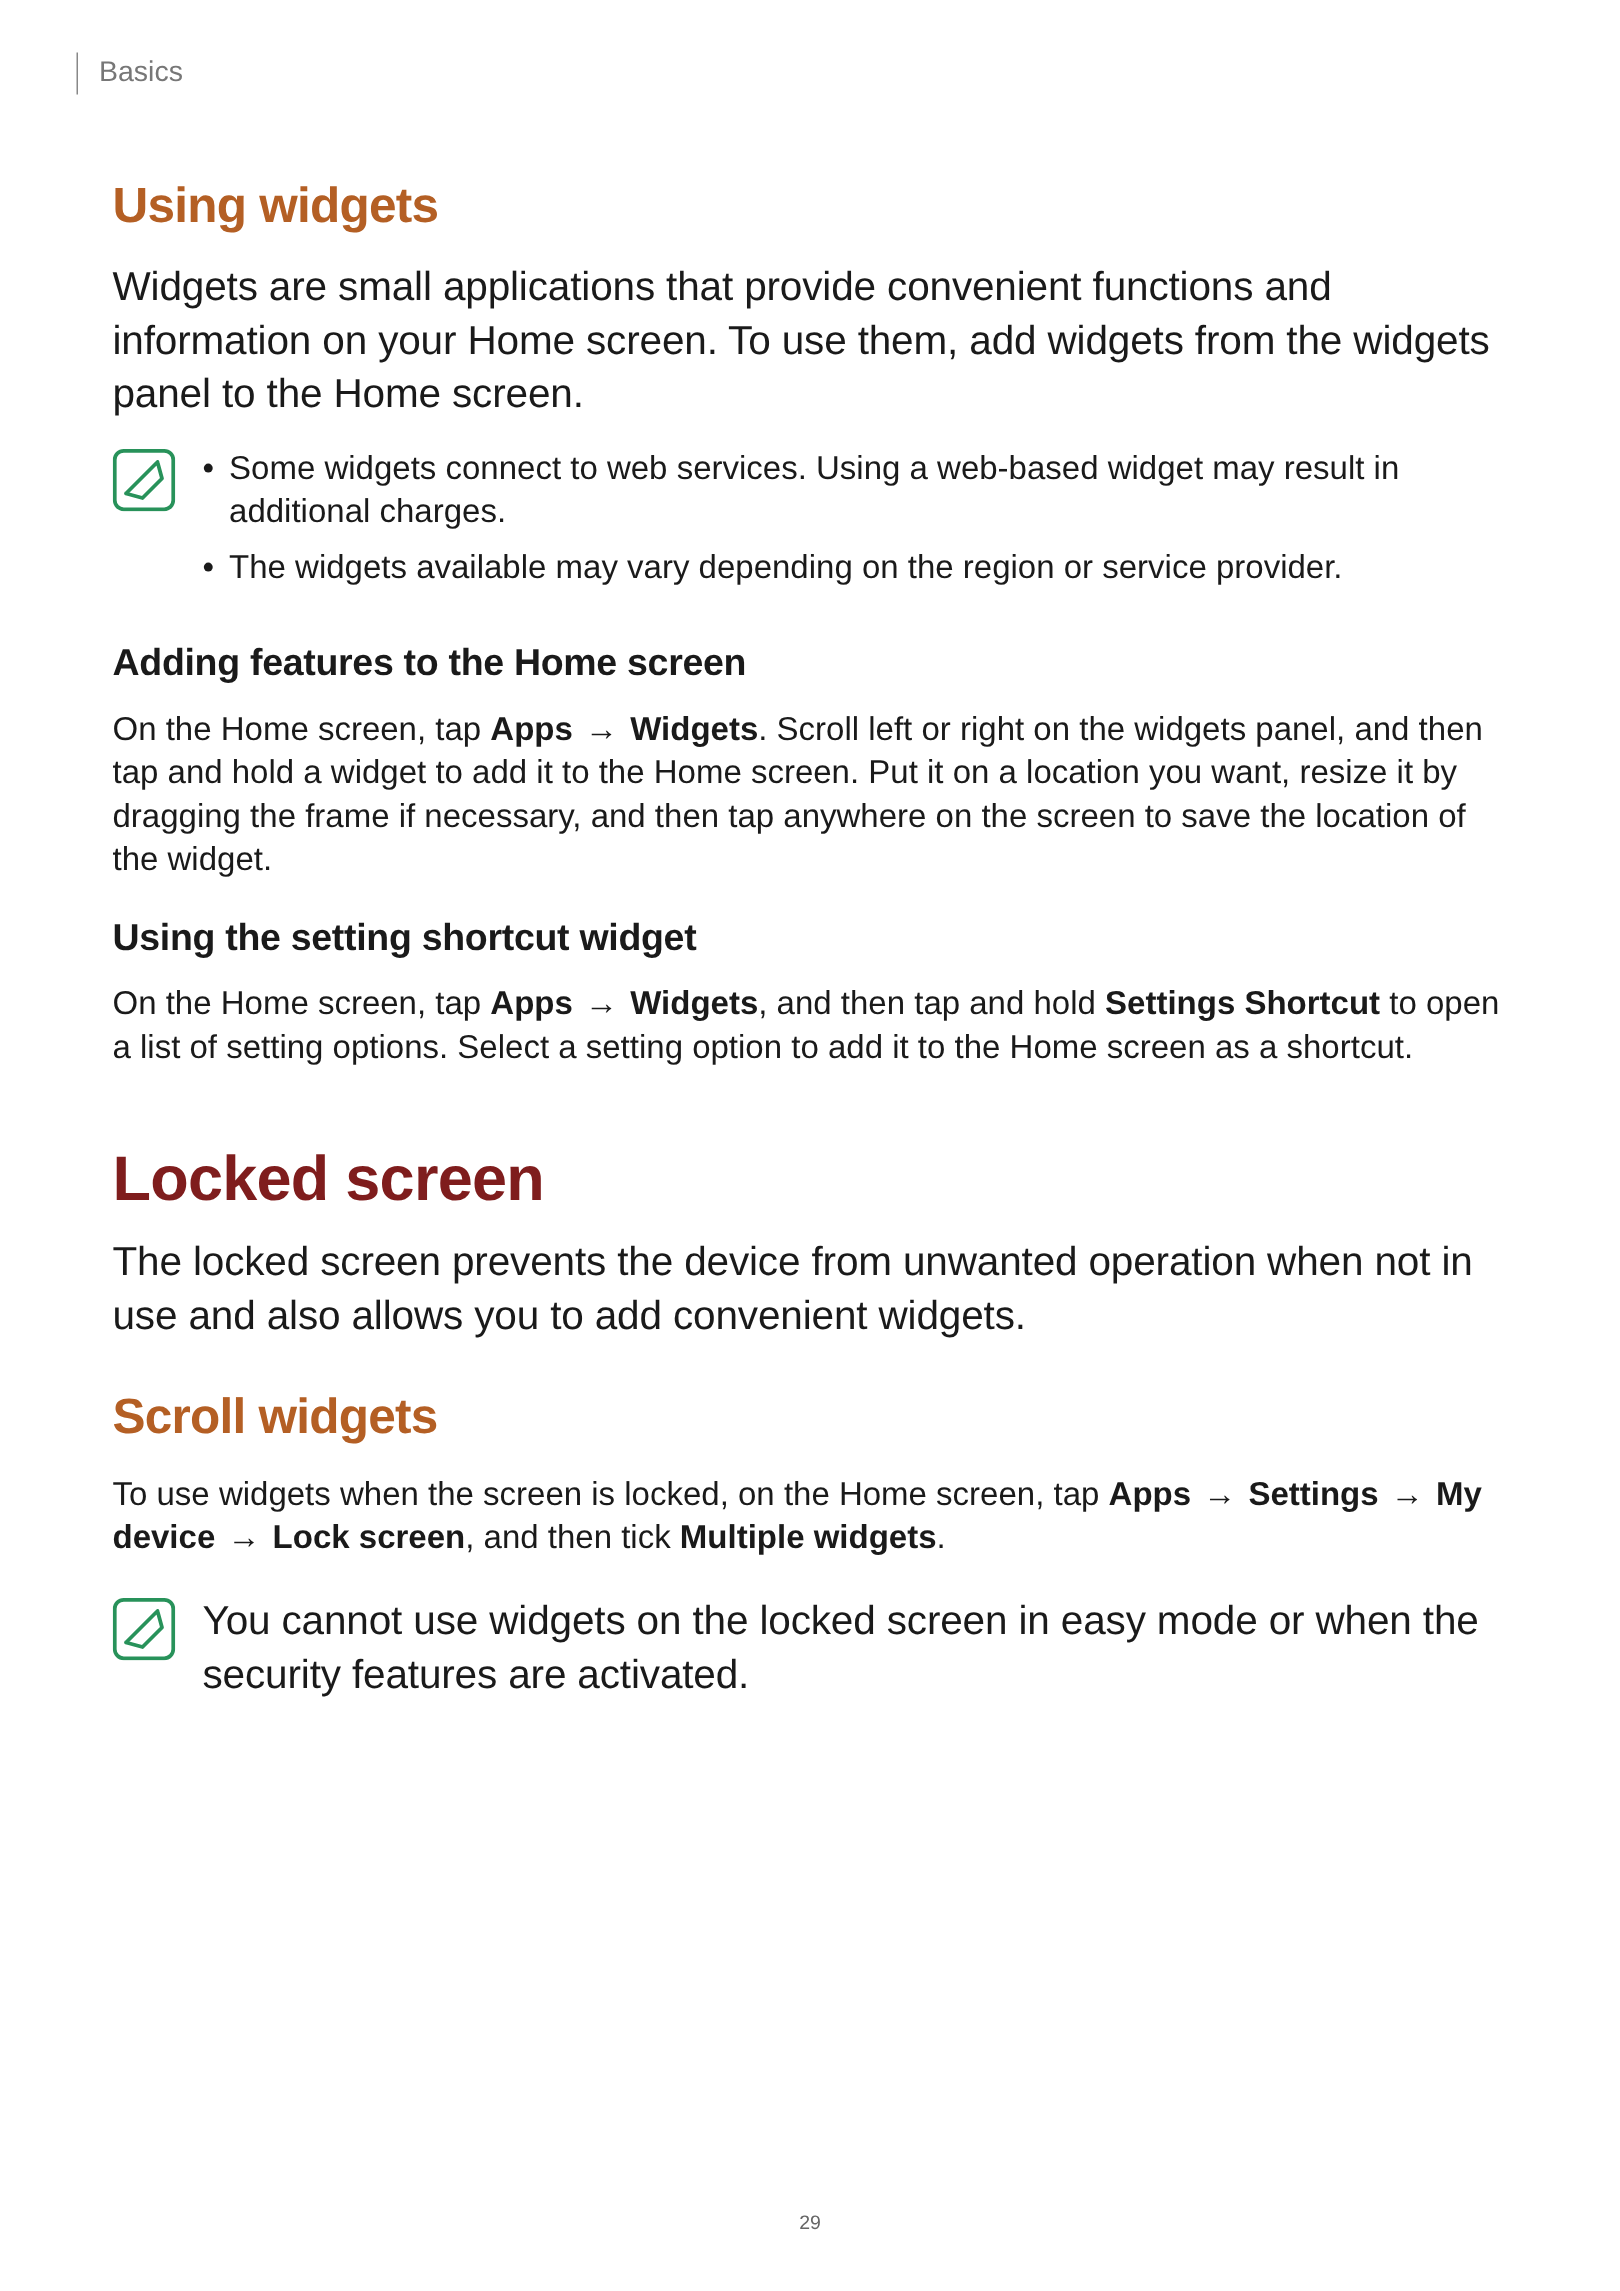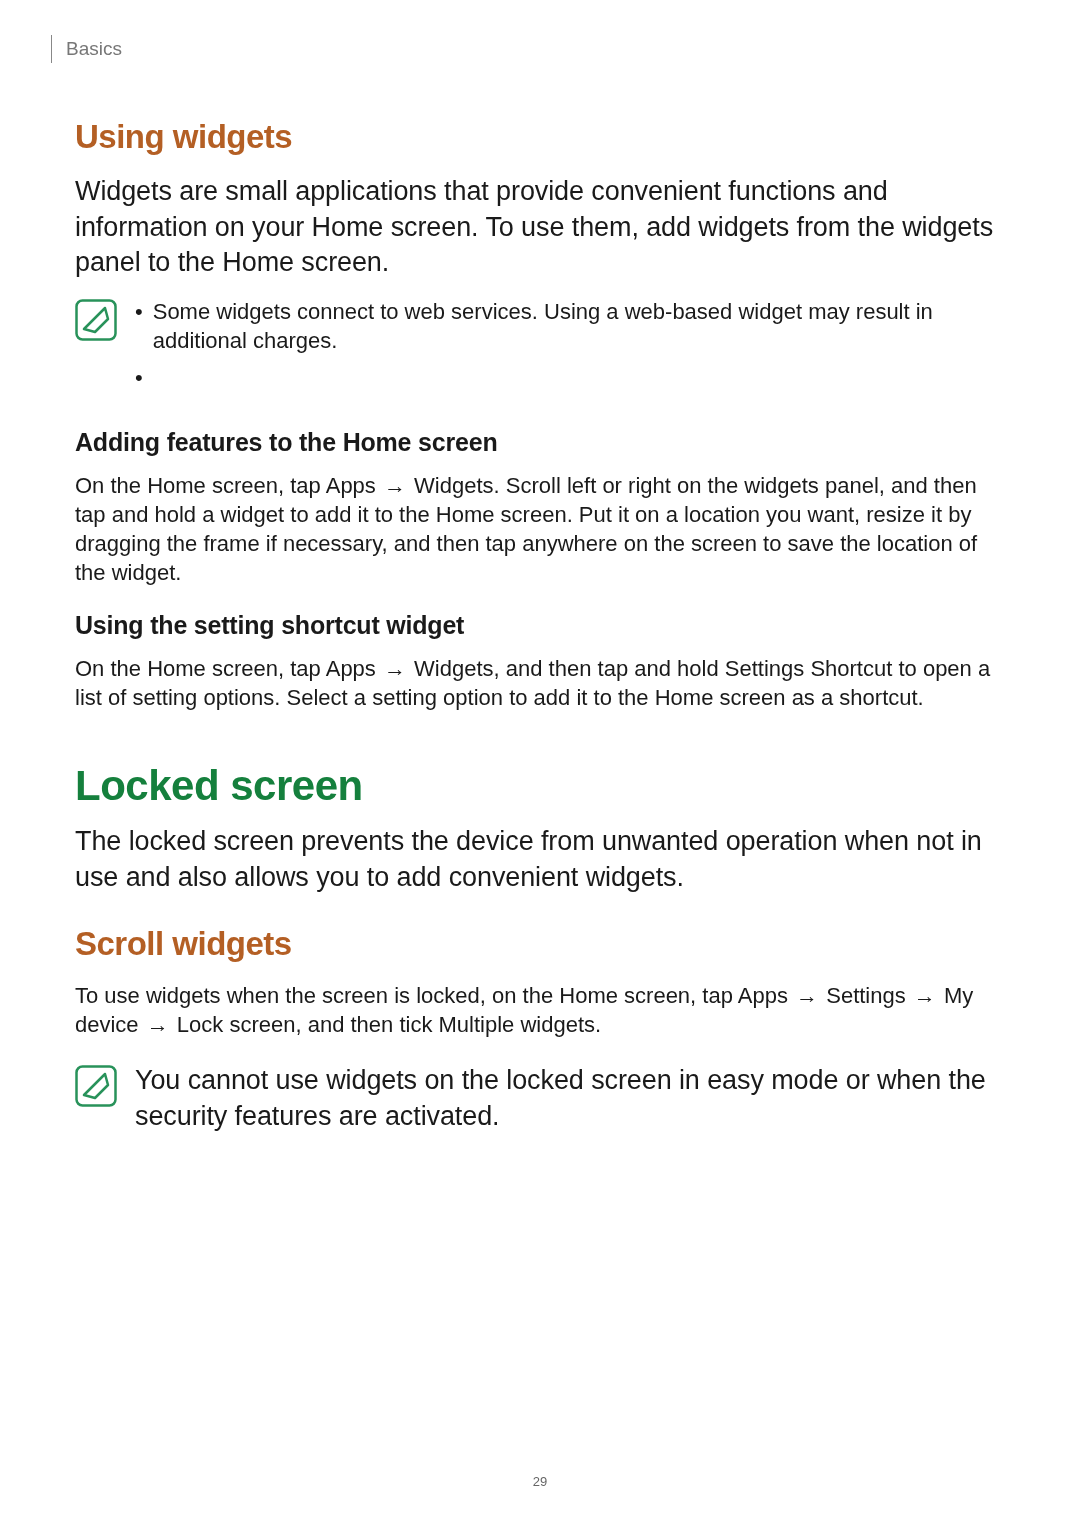--- a/index.html
+++ b/index.html
@@ -73,36 +73,36 @@
     font-size: 25px;
     margin: 22px 0 14px 0;
     letter-spacing: -0.2px;
   }
   .instruction {
     font-size: 22px;
     line-height: 1.32;
     margin: 0 0 24px 0;
   }
   h1.big-title {
-    color: #15803d;
+    color: #7f1d1d;
     font-weight: 700;
     font-size: 42px;
     margin: 50px 0 14px 0;
     letter-spacing: -0.5px;
   }
   .page-number {
     position: absolute;
     bottom: 38px;
     left: 0;
     right: 0;
     text-align: center;
     font-size: 13px;
     color: #666;
   }
-  .b { font-weight: 400; }
+  .b { font-weight: 700; }
   .arrow { padding: 0 2px; }
   .seg { display: inline; }
 </style>
 </head>
 <body>
 
 <div class="page">
 
   <div class="header">
     <div class="header-sep"></div>
@@ -119,20 +119,21 @@
         <path d="M9 30 L30 9 M9 30 L20 33 L33 20 L30 9 M14 25 L25 14" fill="none" stroke="#28925a" stroke-width="2.5" stroke-linecap="round" stroke-linejoin="round"></path>
       </svg>
     </span>
     <div class="note-content">
       <div class="bullet-item">
         <span class="bullet-dot">•</span>
         <span>Some widgets connect to web services. Using a web-based widget may result in additional charges.</span>
       </div>
       <div class="bullet-item">
         <span class="bullet-dot">•</span>
+        <span>The widgets available may vary depending on the region or service provider.</span>
       </div>
     </div>
   </div>
 
   <h3 class="sub-title">Adding features to the Home screen</h3>
   <p class="instruction"><span class="seg">On the Home screen, tap </span><span class="seg b">Apps</span><span class="seg arrow"> → </span><span class="seg b">Widgets</span><span class="seg">. Scroll left or right on the widgets panel, and then tap and hold a widget to add it to the Home screen. Put it on a location you want, resize it by dragging the frame if necessary, and then tap anywhere on the screen to save the location of the widget.</span></p>
 
   <h3 class="sub-title">Using the setting shortcut widget</h3>
   <p class="instruction"><span class="seg">On the Home screen, tap </span><span class="seg b">Apps</span><span class="seg arrow"> → </span><span class="seg b">Widgets</span><span class="seg">, and then tap and hold </span><span class="seg b">Settings Shortcut</span><span class="seg"> to open a list of setting options. Select a setting option to add it to the Home screen as a shortcut.</span></p>
 

